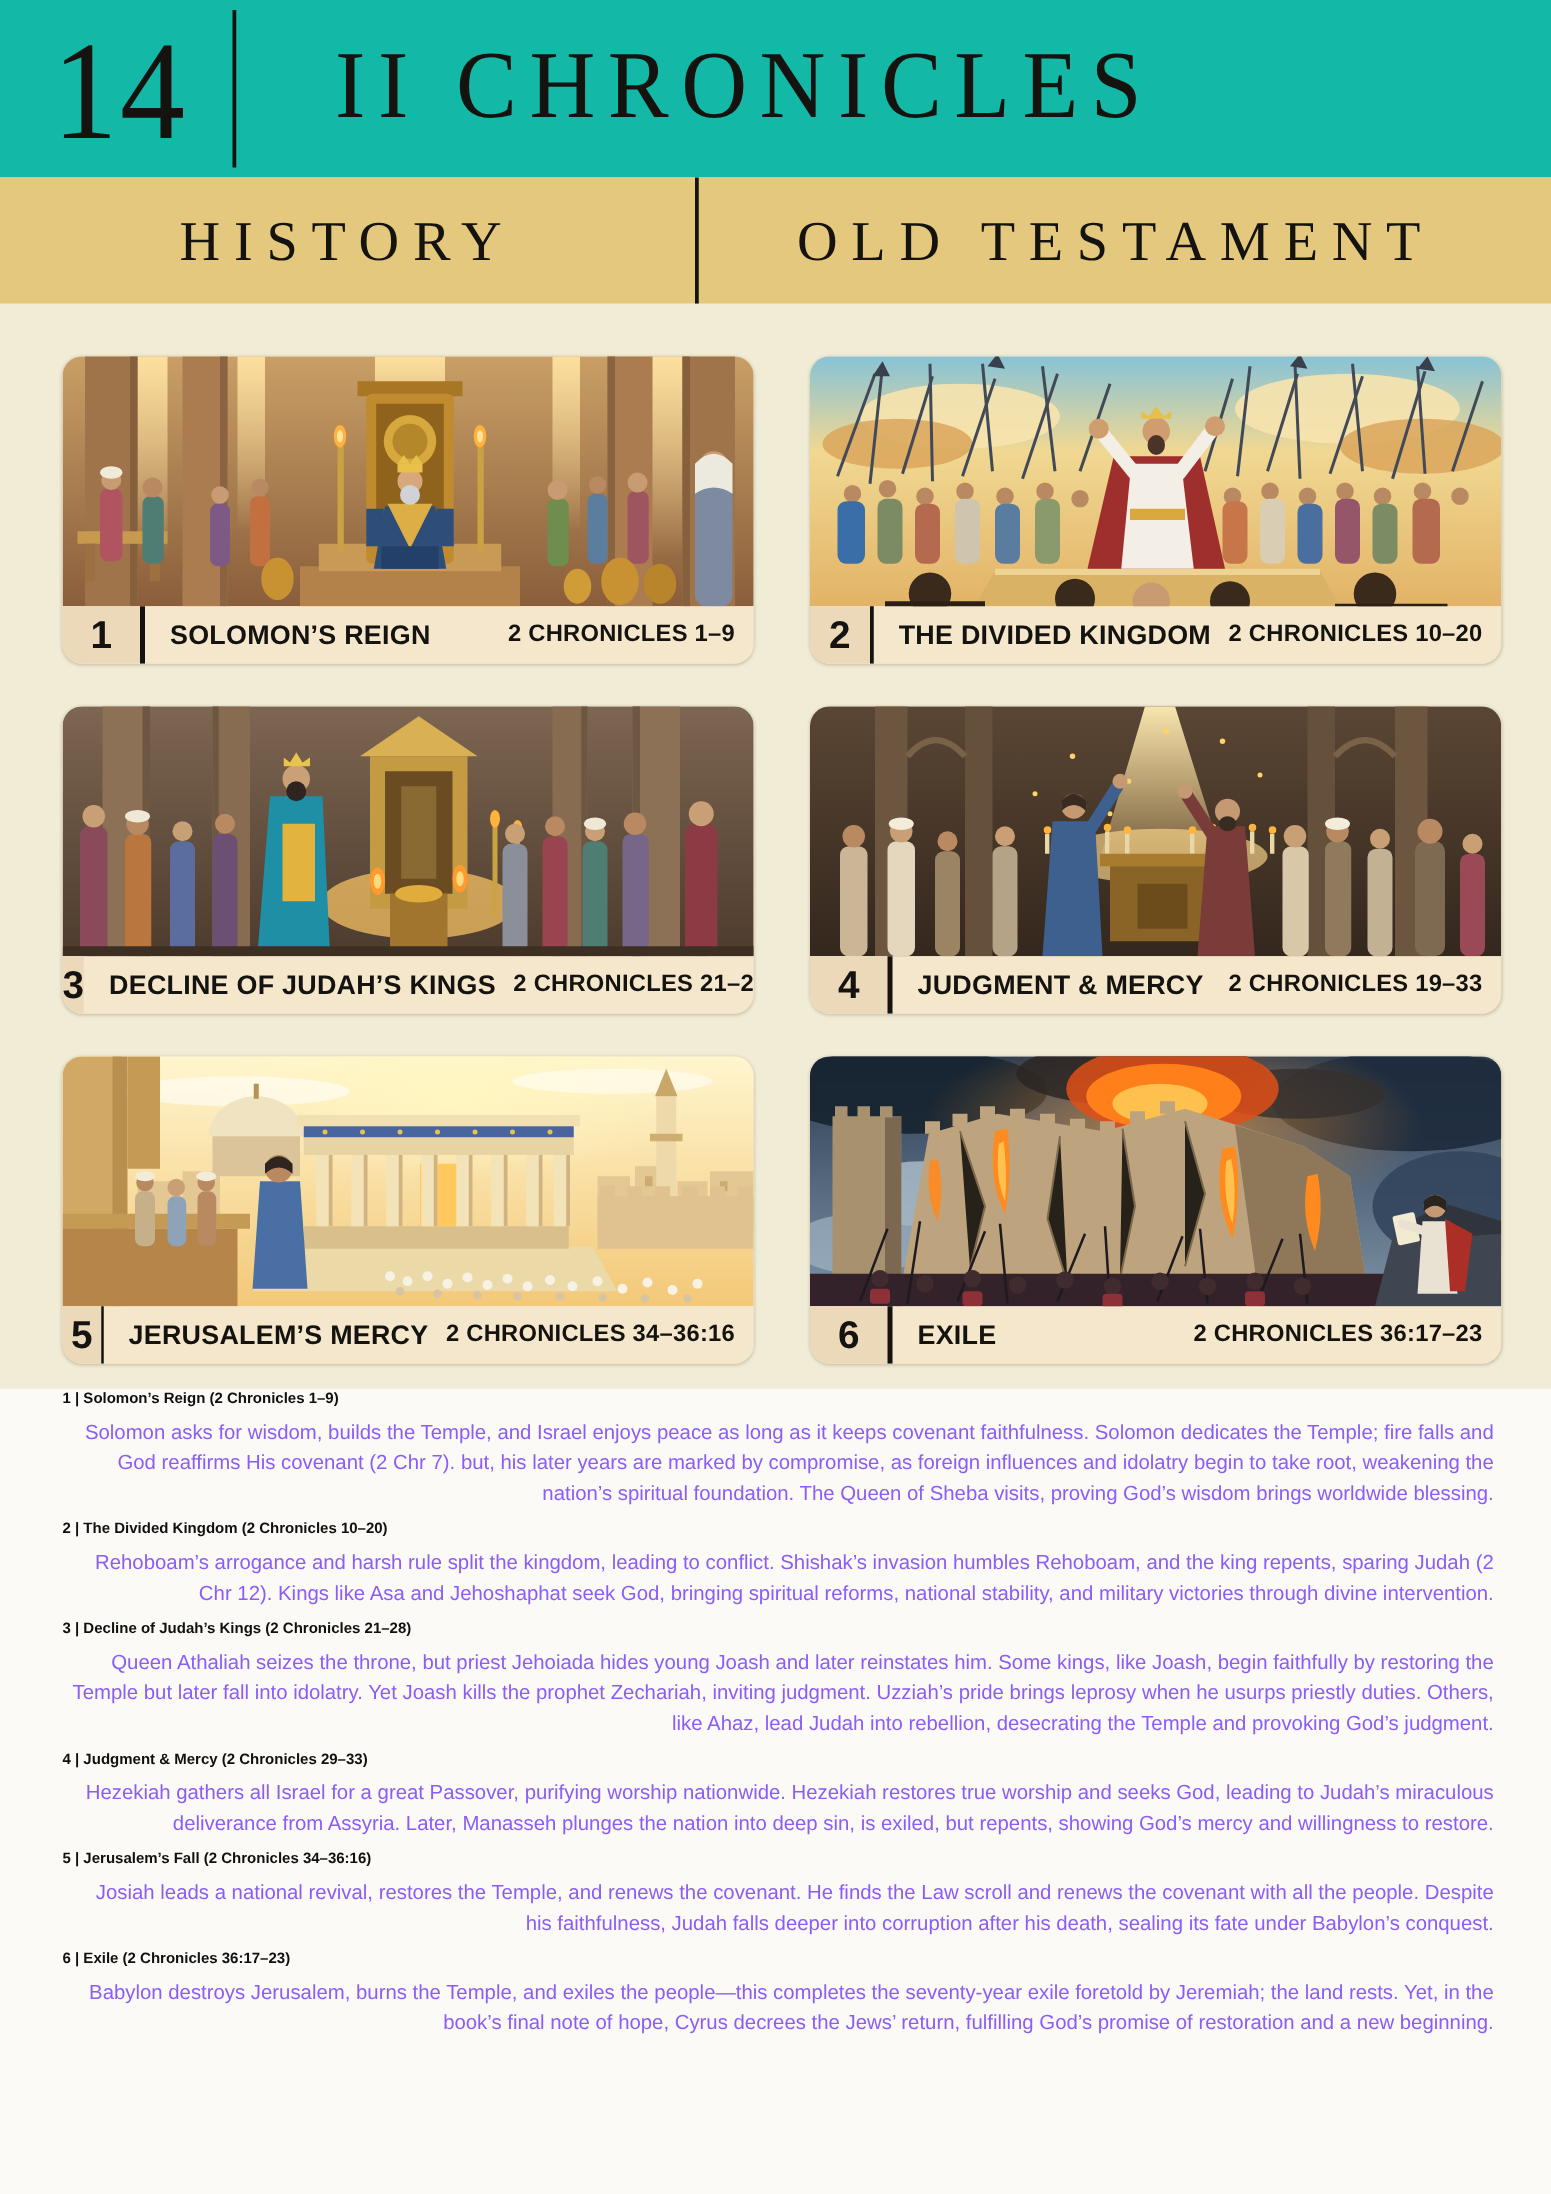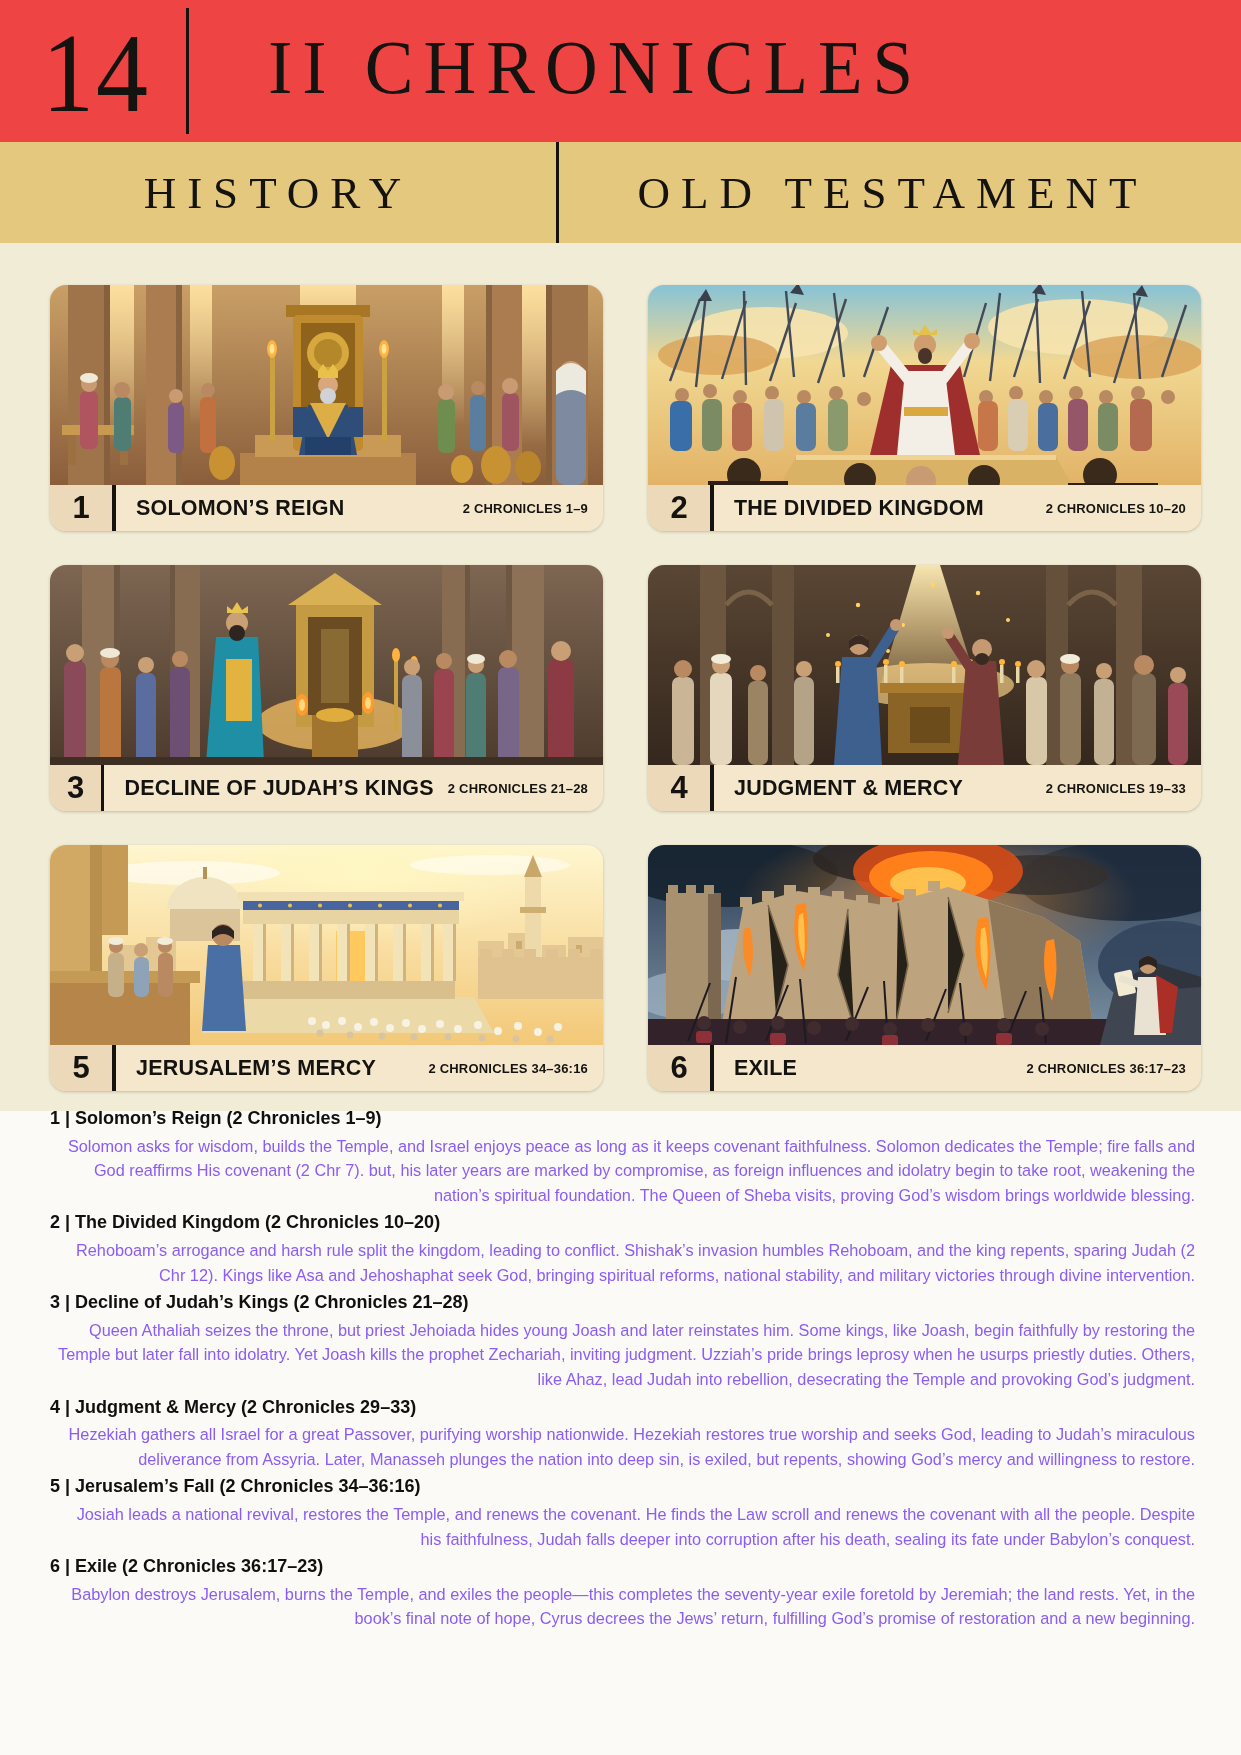--- a/index.html
+++ b/index.html
@@ -1,20 +1,20 @@
 <!DOCTYPE html>
 <html><head>
 <meta charset="utf-8">
 <style>
   html,body{margin:0;padding:0;}
   body{width:1241px;font-family:"Liberation Sans",sans-serif;background:#fbfaf6;}
   .page{position:relative;width:1241px;height:1755px;background:#fbfaf6;overflow:hidden;}
 
   
-  .header{position:absolute;top:0;left:0;width:1241px;height:142px;background:#ef4444;}
+  .header{position:absolute;top:0;left:0;width:1241px;height:142px;background:#14b8a6;}
   .chapter-number{position:absolute;left:42px;top:14px;font-family:"Liberation Serif","DejaVu Serif",serif;
     font-size:104px;line-height:1.05;color:#151310;letter-spacing:2px;font-weight:400;transform:scaleY(1.08);transform-origin:top;}
   .header-divider{position:absolute;left:186px;top:8px;width:2.5px;height:126px;background:#151310;}
   .book-title{position:absolute;left:268px;top:26px;width:930px;font-family:"Liberation Serif","DejaVu Serif",serif;
     font-size:73px;line-height:1.1;color:#151310;letter-spacing:10px;white-space:nowrap;transform:scaleY(1.05);transform-origin:top;}
 
   
   .band{position:absolute;top:142px;left:0;width:1241px;height:101px;background:#e4c87d;}
   .band-section{position:absolute;top:0;bottom:0;display:flex;align-items:center;justify-content:center;
     font-family:"Liberation Serif","DejaVu Serif",serif;font-size:45px;letter-spacing:11px;color:#151310;}
@@ -27,25 +27,25 @@
   .panels{position:absolute;top:285px;left:50px;display:grid;grid-template-columns:553px 553px;column-gap:45px;row-gap:34px;}
   .panel{width:553px;height:246px;border-radius:16px;overflow:hidden;background:#f5e7cc;box-shadow:0 1px 3px rgba(60,40,10,.25);}
   .panel-image{width:553px;height:200px;display:block;}
   .panel-image svg{display:block;}
   .panel-caption{height:46px;display:flex;align-items:stretch;background:#f5e7cc;}
   .panel-number{width:62px;display:flex;align-items:center;justify-content:center;background:#ebd9ba;
     font-size:31px;font-weight:700;color:#151310;}
   .caption-divider{width:4px;background:#151310;}
   .caption-text{flex:1;display:flex;align-items:center;padding:0 15px 0 20px;}
   .panel-title{font-size:21.5px;font-weight:700;letter-spacing:.2px;color:#151310;white-space:nowrap;}
-  .panel-ref{margin-left:auto;padding-left:14px;font-size:13px;font-weight:700;letter-spacing:.2px;color:#151310;white-space:nowrap;}
+  .panel-ref{margin-left:auto;padding-left:14px;font-size:19px;font-weight:700;letter-spacing:.2px;color:#151310;white-space:nowrap;}
 
   
   .sections{position:absolute;top:1106px;left:50px;width:1148px;}
-  .section-heading{font-size:18px;font-weight:700;line-height:24.6px;color:#101010;}
+  .section-heading{font-size:12px;font-weight:700;line-height:24.6px;color:#101010;}
   .section-body{margin:3px;font-size:16.3px;line-height:24.6px;color:#8b5cf6;text-align:right;}
 </style>
 </head>
 <body>
 
 <div class="page">
 
   <div class="header">
     <div class="chapter-number">14</div>
     <div class="header-divider"></div>

